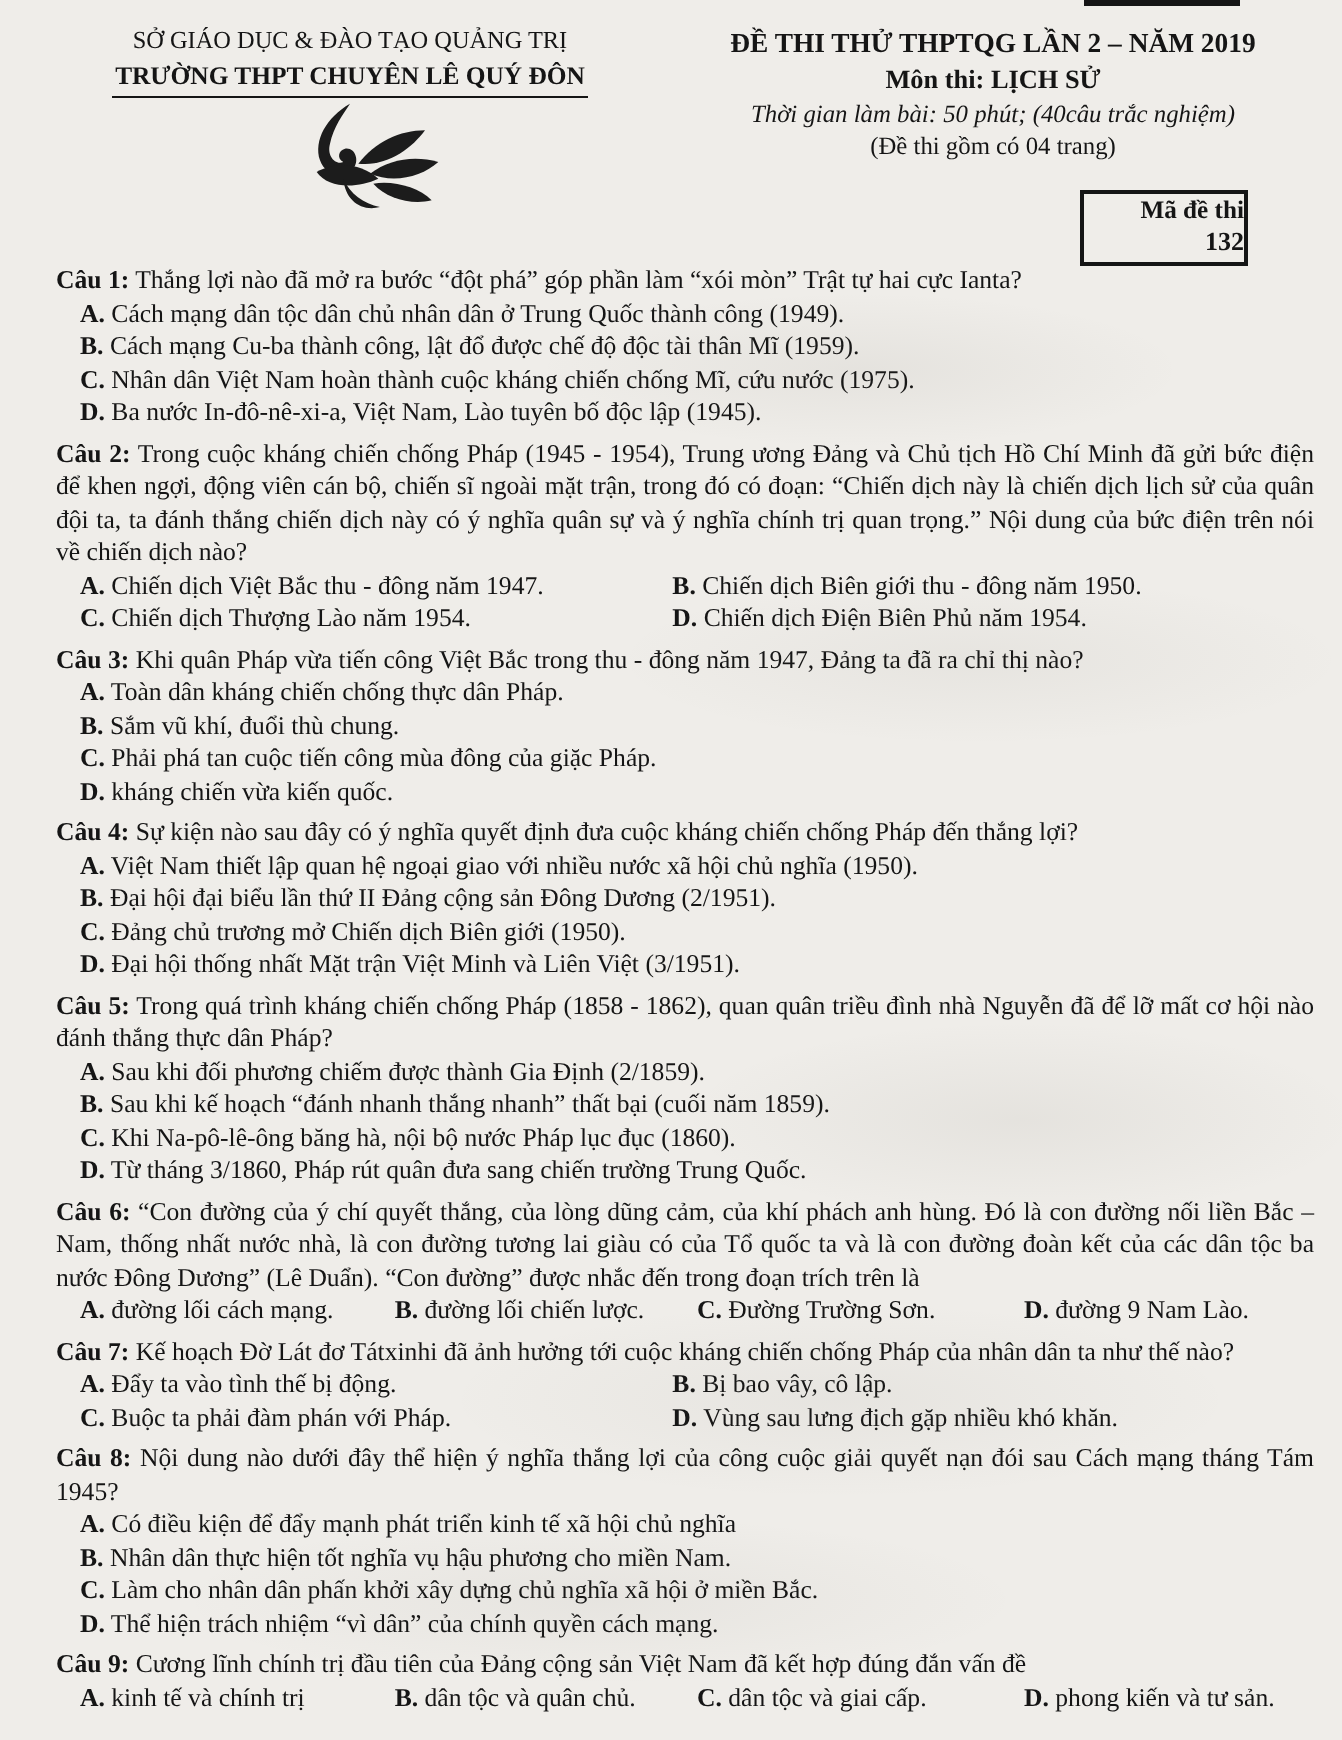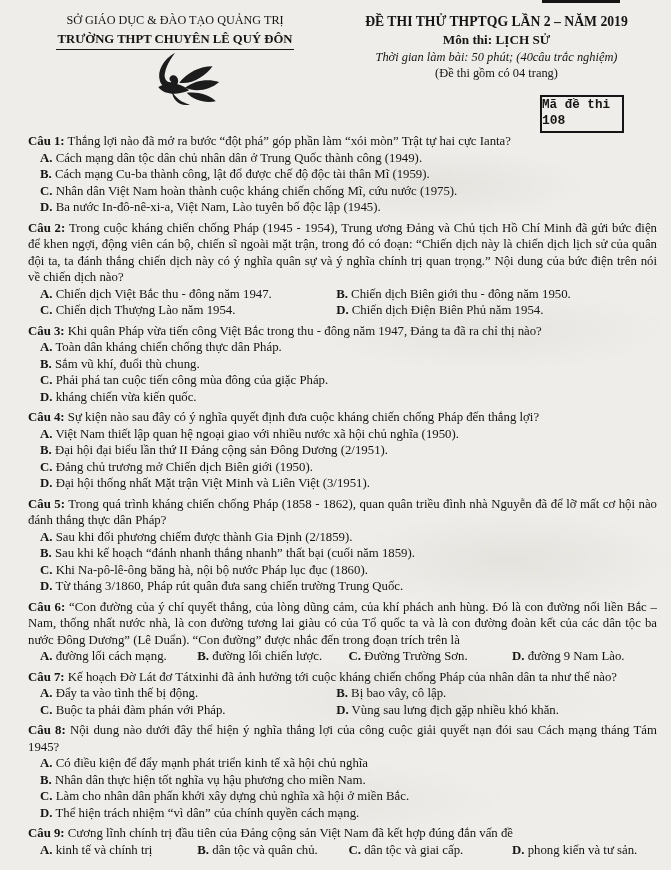--- a/index.html
+++ b/index.html
@@ -30,21 +30,21 @@
   .school-wrap{margin-top:1px;}
   .school{display:inline-block;font-weight:bold;font-size:12.7px;white-space:nowrap;
           border-bottom:1.6px solid #151515;padding:0 2px 2px 2px;}
   .logo{margin-top:2px;height:70px;display:flex;justify-content:center;}
   .h-right{flex:1;text-align:center;padding-top:1px;}
   .title{font-weight:bold;font-size:13.7px;white-space:nowrap;}
   .subject{font-weight:bold;font-size:13.2px;margin-top:2px;}
   .time{font-style:italic;font-size:12.4px;margin-top:2px;}
   .pages{font-size:12.4px;margin-top:1px;}
   .code-box{position:absolute;left:540px;top:95px;width:80px;border:2px solid #151515;
-            text-align:left;padding:1px 0 3px 0;line-height:15px;font-family:Liberation Mono, monospace;}
+            text-align:right;padding:1px 0 3px 0;line-height:15px;}
   .code-label{font-weight:bold;font-size:12.6px;}
   .code-value{font-weight:bold;font-size:13px;}
 
   
   .content{padding:7px 14px 0 28px;font-size:12.8px;line-height:16.5px;}
   .question{margin-top:4px;}
   .stem{margin:0;text-align:justify;}
   .qlabel{font-weight:bold;}
   .opts{margin-left:12px;}
   .opt{white-space:normal;}
@@ -81,21 +81,21 @@
     <div class="h-right">
       <div class="title">ĐỀ THI THỬ THPTQG LẦN 2 – NĂM 2019</div>
       <div class="subject">Môn thi: LỊCH SỬ</div>
       <div class="time">Thời gian làm bài: 50 phút; (40câu trắc nghiệm)</div>
       <div class="pages">(Đề thi gồm có 04 trang)</div>
     </div>
   </div>
 
   <div class="code-box">
     <div class="code-label">Mã đề thi</div>
-    <div class="code-value">108</div>
+    <div class="code-value">132</div>
   </div>
 
   <div class="content">
 
     <div class="question">
       <p class="stem"><b class="qlabel">Câu 1:</b> <span>Thắng lợi nào đã mở ra bước “đột phá” góp phần làm “xói mòn” Trật tự hai cực Ianta?</span></p>
       <div class="opts stack">
         <div class="opt"><b>A.</b> <span>Cách mạng dân tộc dân chủ nhân dân ở Trung Quốc thành công (1949).</span></div>
         <div class="opt"><b>B.</b> <span>Cách mạng Cu-ba thành công, lật đổ được chế độ độc tài thân Mĩ (1959).</span></div>
         <div class="opt"><b>C.</b> <span>Nhân dân Việt Nam hoàn thành cuộc kháng chiến chống Mĩ, cứu nước (1975).</span></div>

